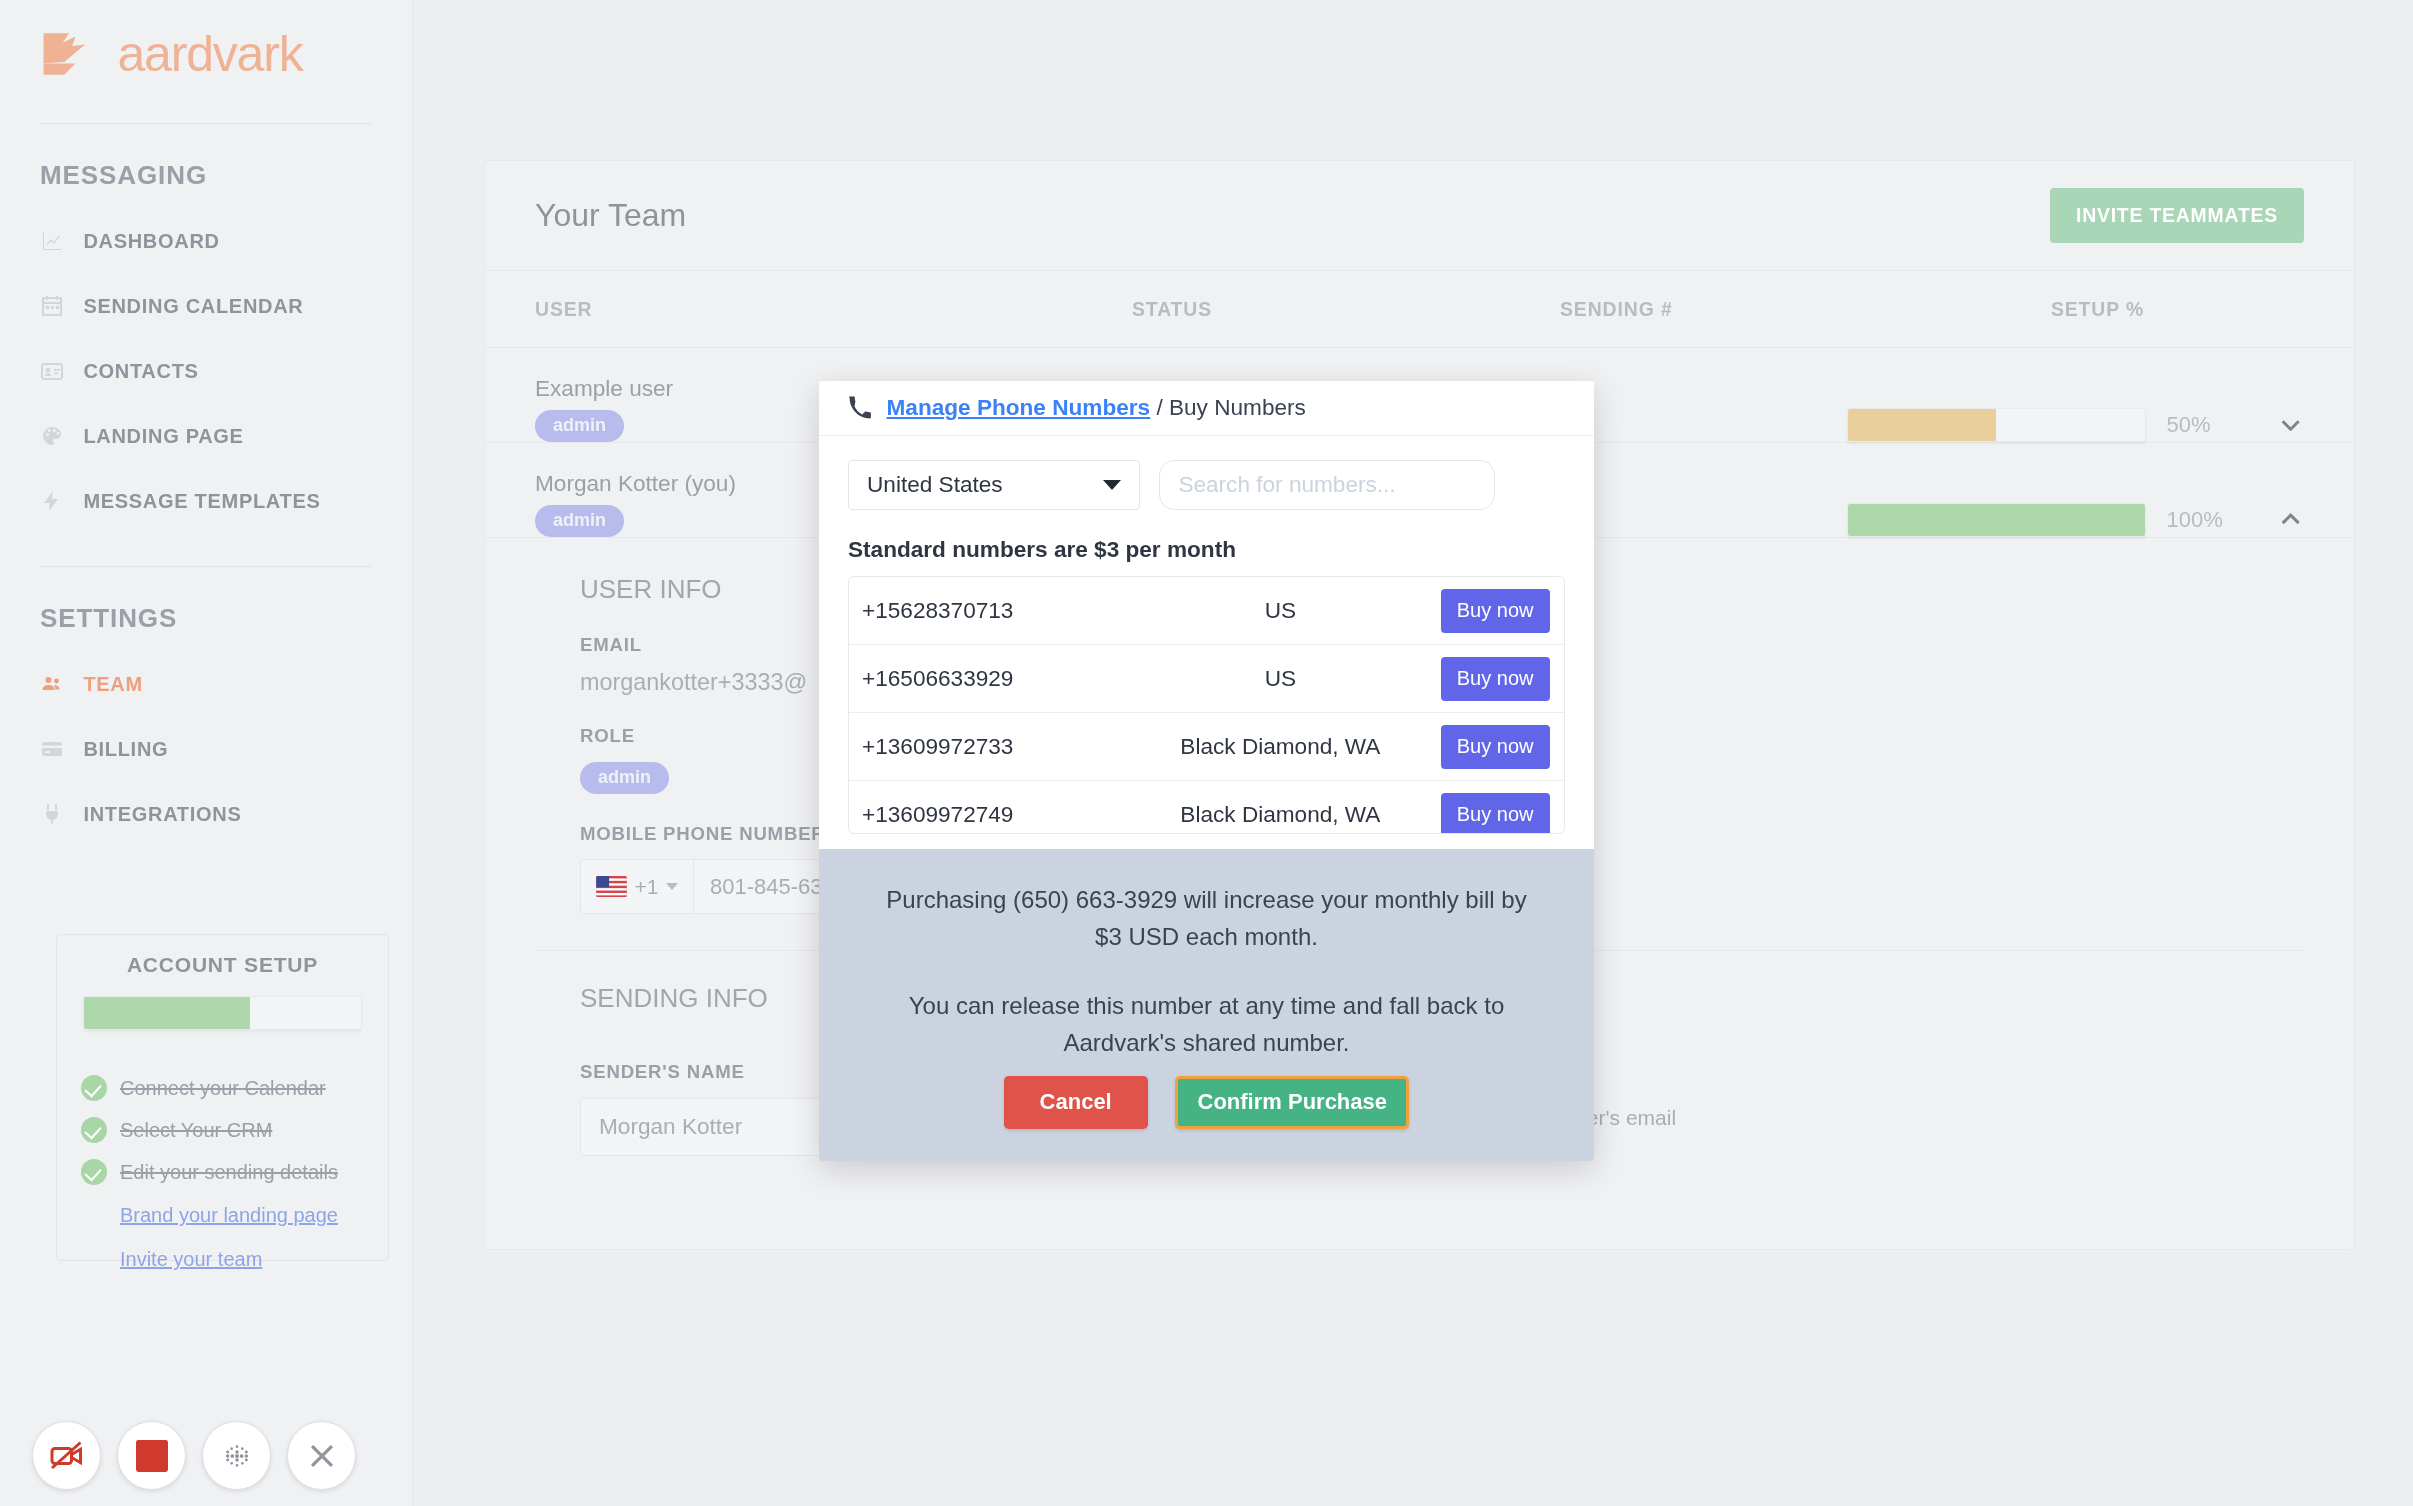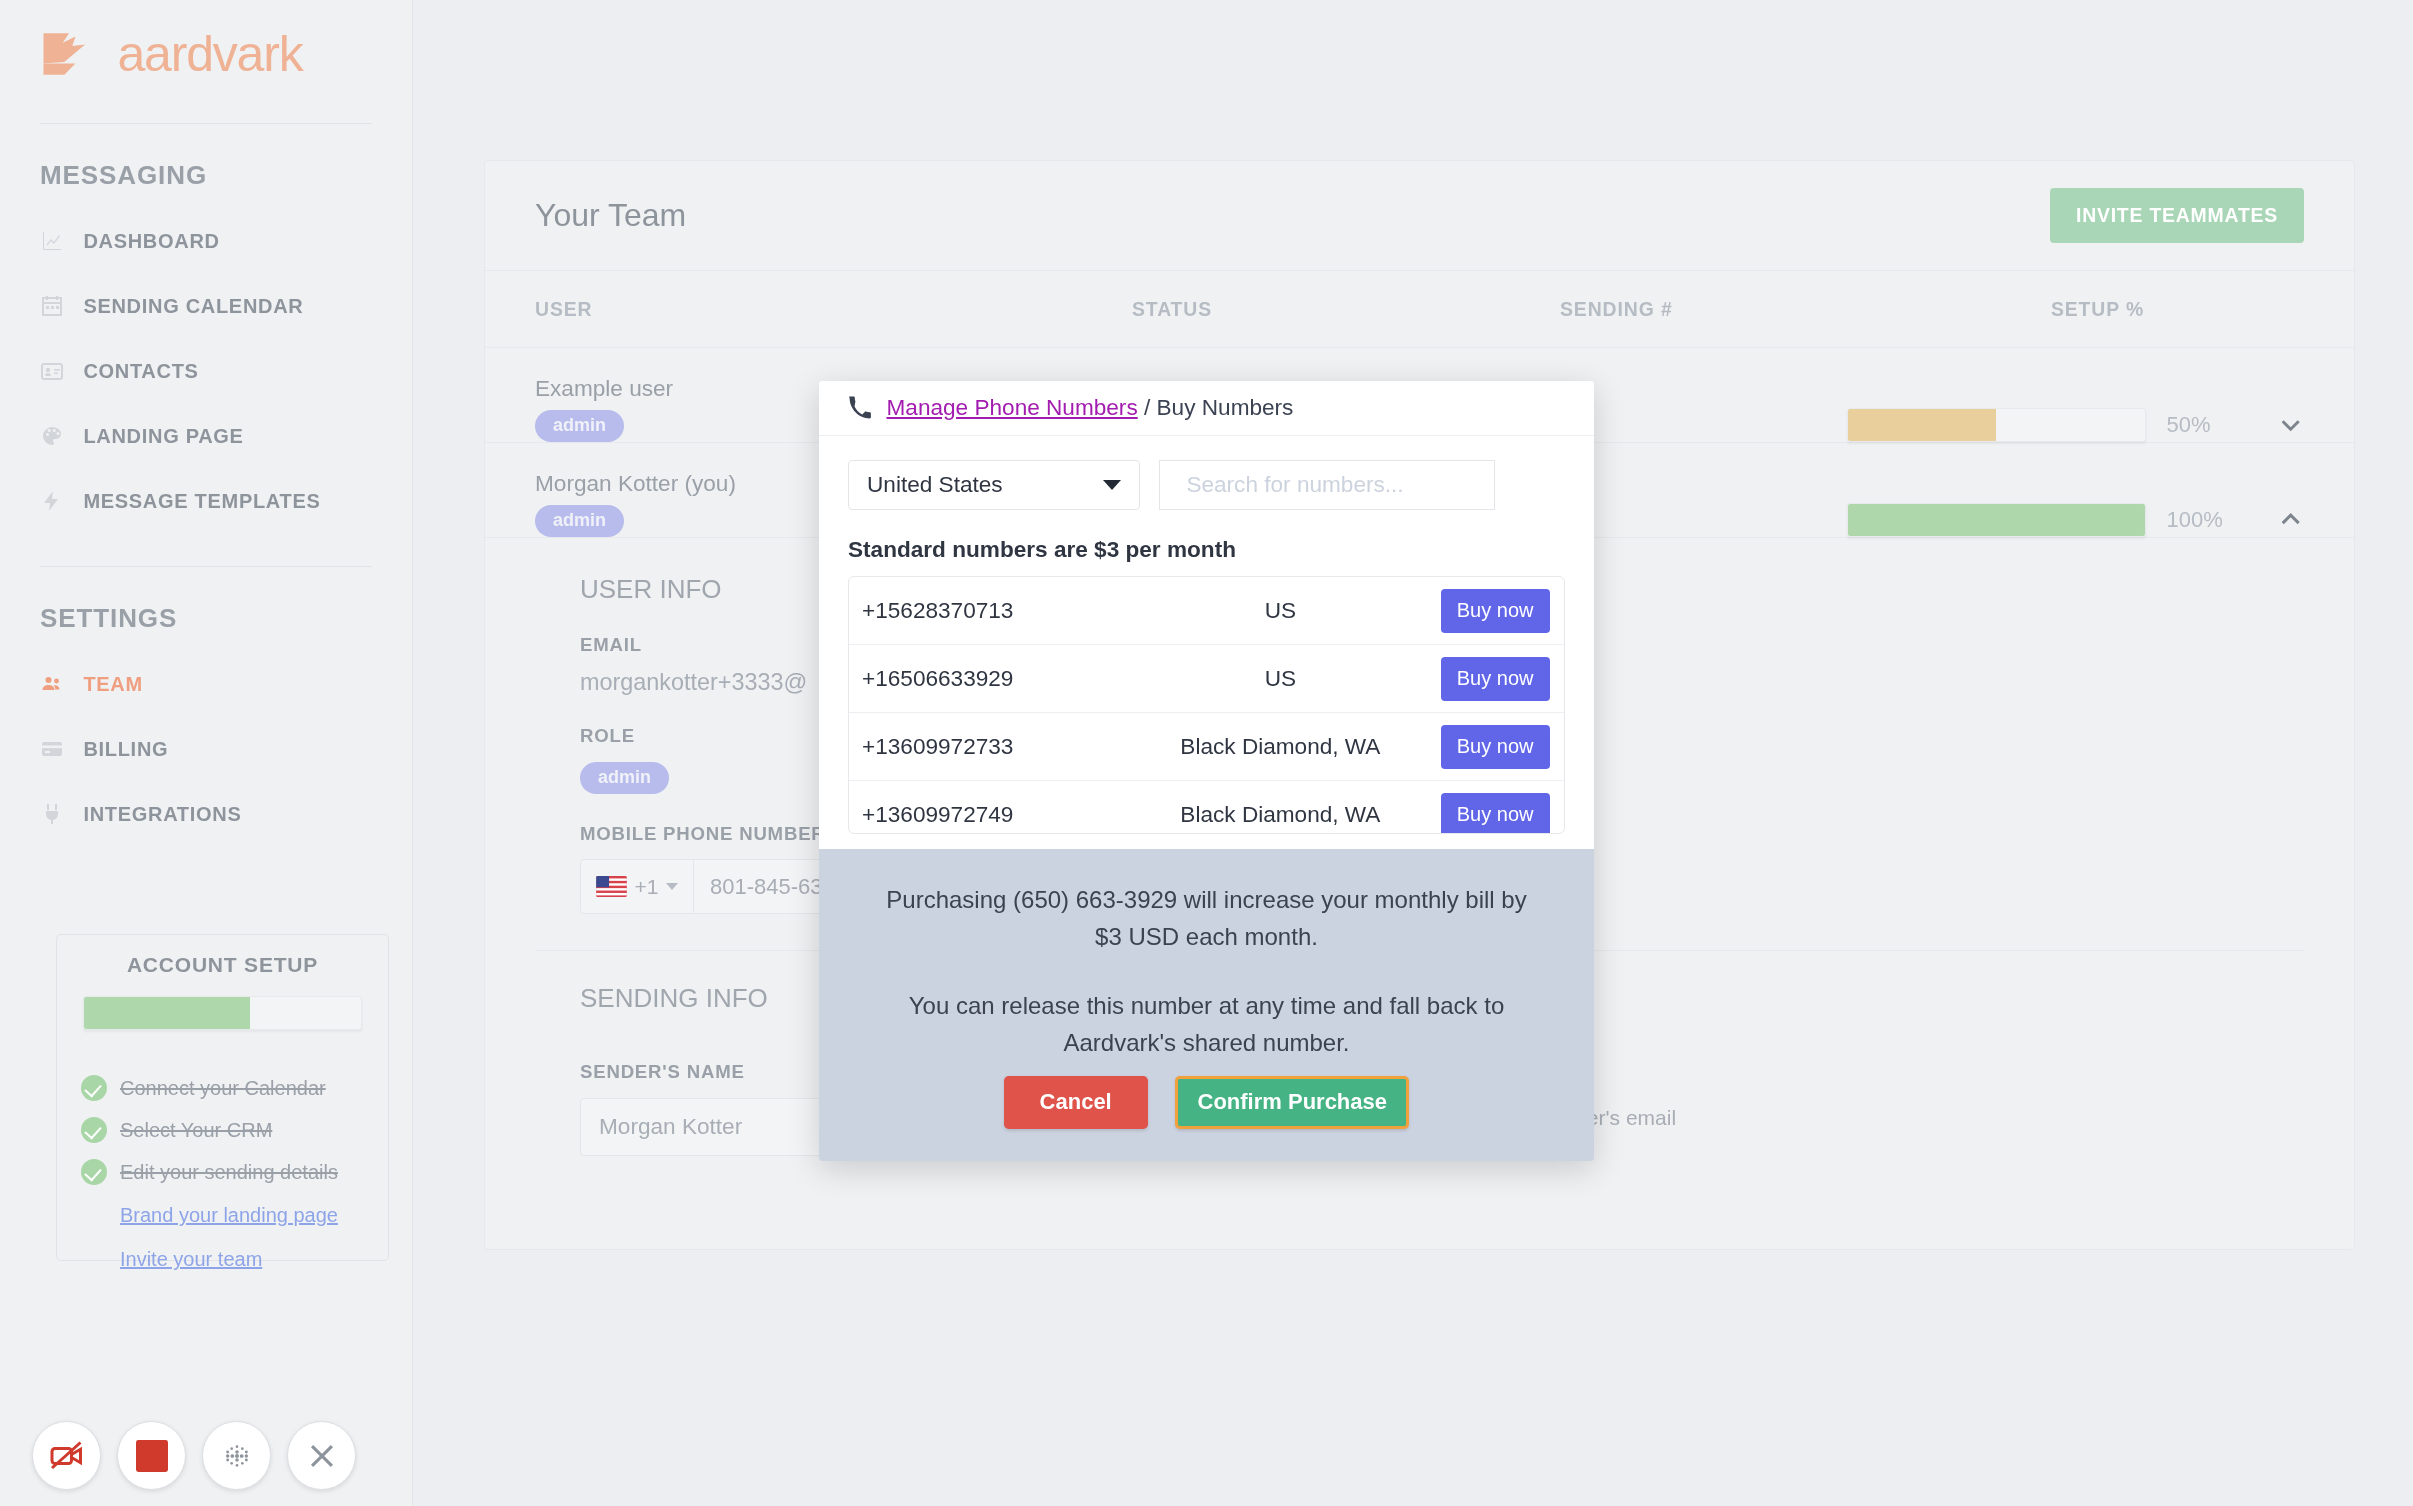--- a/index.html
+++ b/index.html
@@ -204,34 +204,34 @@
     position: absolute; left: 819px; top: 381px;
     width: 775px;
     box-shadow: 0 8px 32px rgba(0,0,0,0.16);
     border-radius: 3.2px; overflow: hidden;
   }
   .modal-head {
     background: #fff; height: 55px; display: flex; align-items: center;
     gap: 14.5px; padding: 0 29px; border-bottom: 0.8px solid #eceef1;
   }
   .phone-ico { width: 24px; height: 24px; fill: #3b4252; }
-  .crumb-link { color: #a21caf; text-decoration: underline; font-size: 22.6px; font-weight: normal; cursor: pointer; }
+  .crumb-link { color: #3b82f6; text-decoration: underline; font-size: 22.6px; font-weight: bold; cursor: pointer; }
   .crumb-rest { color: #3b4252; font-size: 22.6px; }
   .modal-body { background: #fff; padding: 24px 29px 14.5px 29px; }
   .ctrl-row { display: flex; gap: 19.4px; }
   .country-sel {
     width: 292px; height: 50px; border: 0.8px solid #e3e5e9; border-radius: 4px;
     display: flex; align-items: center; justify-content: space-between;
     padding: 0 18px; font-size: 22.6px; color: #2f3642; cursor: pointer;
     background: #fff; font-family: inherit;
   }
   .caret { width: 0; height: 0; border-left: 9px solid transparent; border-right: 9px solid transparent; border-top: 10.5px solid #232a36; }
   .search-inp {
-    width: 336px; height: 50px; border: 0.8px solid #e3e5e9; border-radius: 0;
-    padding: 0 26px; font-size: 22.6px; color: #2f3642; background: #fff;
+    width: 336px; height: 50px; border: 0.8px solid #e3e5e9; border-radius: 15px;
+    padding: 0 18px; font-size: 22.6px; color: #2f3642; background: #fff;
     font-family: inherit; outline: none;
   }
   .search-inp::placeholder { color: #ccd3de; }
   .price-note { font-size: 22.6px; font-weight: bold; color: #2f3642; margin: 27.4px 0 13px 0; }
   .num-list {
     border: 0.8px solid #e6e8ec; border-radius: 6px; overflow: hidden;
     height: 258px; overflow-y: hidden;
   }
   .num-row {
     display: flex; align-items: center; height: 68px;

